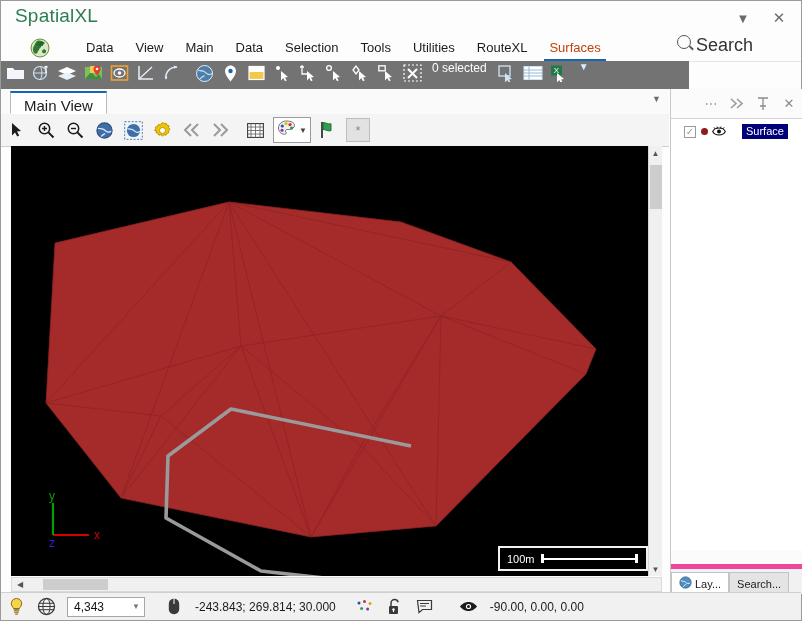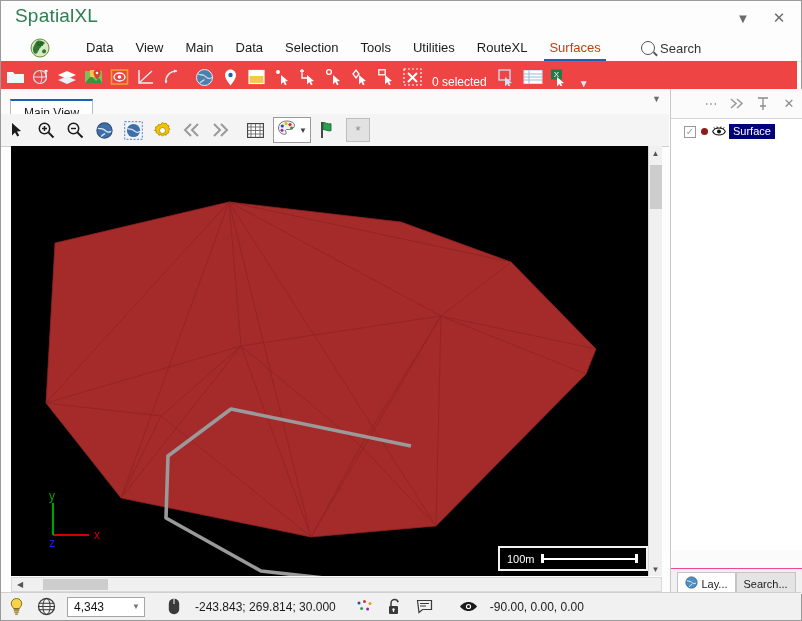--- a/index.html
+++ b/index.html
@@ -18,35 +18,35 @@
   .tb-btn.drop{right:42px;}
   .tb-btn.close{right:6px;font-size:15px;}
 
   
   .menubar{position:absolute;left:0;top:34px;width:800px;height:26px;background:#fdfdfd;border-bottom:1px solid #e6e6e6;}
   .logo{position:absolute;left:28px;top:2px;width:22px;height:22px;}
   .menu-items{position:absolute;left:74px;top:0;height:26px;display:flex;align-items:center;}
   .menu-item{padding:0 11px;height:26px;line-height:26px;font-size:13px;color:#1b1b1b;cursor:default;position:relative;}
   .menu-item.active{color:#c2410c;}
   .menu-item.active:after{content:"";position:absolute;left:6px;right:6px;bottom:0;height:2px;background:#1565b0;}
-  .search-box{position:absolute;left:640px;top:0;height:26px;display:flex;align-items:center;gap:5px;color:#333;font-size:13px;}
+  .search-box{position:absolute;left:676px;top:0;height:26px;display:flex;gap:5px;color:#333;font-size:18px;}
   .mag{width:12px;height:12px;border:1.4px solid #555;border-radius:50%;position:relative;display:inline-block;}
   .mag:after{content:"";position:absolute;width:5px;height:1.5px;background:#555;transform:rotate(45deg);right:-4px;bottom:0px;}
 
   
-  .bluebar{position:absolute;left:0;top:60px;width:796px;height:28px;background:#ef4444;display:flex;align-items:flex-end;}
+  .bluebar{position:absolute;left:0;top:60px;width:688px;height:28px;background:#737373;display:flex;align-items:flex-start;}
   .bi{width:24px;height:24px;margin-left:2px;display:flex;align-items:center;justify-content:center;position:relative;flex:0 0 auto;cursor:default;}
   .bi svg{display:block;}
   .bsep{width:7px;height:24px;flex:0 0 auto;}
   .sel-count{color:#fff;font-size:12px;padding:0 6px 0 8px;white-space:nowrap;}
   .bdrop{color:#dbe9f6;font-size:10px;margin-left:8px;}
 
   
   .tabstrip{position:absolute;left:0;top:88px;width:668px;height:25px;background:#fafafa;border-bottom:1px solid #b9b9b9;}
-  .vtab{position:absolute;left:9px;top:2px;height:23px;padding:1px 13px;line-height:23px;background:#fff;border:1px solid #b9b9b9;border-bottom:1px solid #fff;border-top:2px solid #1565b0;font-size:12px;color:#1b1b1b;box-sizing:border-box;cursor:default;margin-top:8px;}
+  .vtab{position:absolute;left:9px;top:2px;height:23px;padding:1px 13px;line-height:23px;background:#fff;border:1px solid #b9b9b9;border-bottom:1px solid #fff;border-top:2px solid #1565b0;font-size:15px;color:#1b1b1b;box-sizing:border-box;cursor:default;}
   .tabdrop{position:absolute;right:8px;top:5px;font-size:9px;color:#6d6d6d;cursor:default;}
 
   
   .viewbar{position:absolute;left:0;top:113px;width:668px;height:32px;background:#f4f4f4;border-bottom:1px solid #cfcfcf;display:flex;align-items:center;}
   .vi{width:26px;height:26px;margin-left:3px;display:flex;align-items:center;justify-content:center;position:relative;flex:0 0 auto;cursor:default;}
   .vi svg{display:block;}
   .vsep{width:6px;flex:0 0 auto;}
   .palette-btn{display:flex;align-items:center;height:24px;border:1px solid #9a9a9a;background:#fff;padding:0 3px;margin-left:5px;flex:0 0 auto;cursor:default;}
   .palette-btn .cdrop{font-size:8px;color:#444;margin-left:3px;}
   .star-btn{width:22px;height:22px;margin-left:6px;background:#e2e2e2;border:1px solid #bdbdbd;display:flex;align-items:center;justify-content:center;color:#8a8a8a;font-size:13px;line-height:1;flex:0 0 auto;cursor:default;}
@@ -76,22 +76,22 @@
   
   .rpanel{position:absolute;left:669px;top:88px;width:132px;height:505px;background:#fbfbfb;border-left:1px solid #c8c8c8;box-sizing:border-box;}
   .rp-head{height:29px;display:flex;align-items:center;justify-content:flex-end;border-bottom:1px solid #d4d4d4;background:#fbfbfb;}
   .rp-btn{width:26px;height:26px;display:flex;align-items:center;justify-content:center;color:#8b8b8b;font-size:13px;cursor:default;}
   .rp-colhead{height:20px;border-bottom:1px solid #d4d4d4;display:flex;align-items:center;padding-left:6px;font-size:11px;color:#4a4a4a;background:#fbfbfb;}
   .tree{padding-top:4px;background:#fff;height:calc(100% - 78px);}
   .trow{display:flex;align-items:center;height:17px;padding-left:13px;}
   .cbox{width:12px;height:12px;border:1px solid #9a9a9a;background:#fff;display:flex;align-items:center;justify-content:center;font-size:10px;color:#9b9b9b;line-height:1;box-sizing:border-box;cursor:default;}
   .dot{width:7px;height:7px;border-radius:50%;background:#8e1b1b;margin-left:5px;flex:0 0 auto;}
   .eye{margin-left:4px;width:14px;height:11px;display:flex;align-items:center;justify-content:center;}
-  .tlabel{margin-left:3px;background:#00007b;color:#fff;font-size:11px;padding:1px 4px 2px 4px;cursor:default;}
-  .rp-tabs{position:absolute;left:0;bottom:0;width:131px;height:25px;display:flex;align-items:flex-end;border-top:1px solid #ec4899;background:#f1f1f1;justify-content:center;}
+  .tlabel{margin-left:16px;background:#00007b;color:#fff;font-size:11px;padding:1px 4px 2px 4px;cursor:default;}
+  .rp-tabs{position:absolute;left:0;bottom:0;width:131px;height:25px;display:flex;align-items:flex-end;border-top:5px solid #ec4899;background:#f1f1f1;}
   .rtab{height:22px;display:flex;align-items:center;gap:3px;padding:0 7px;font-size:11px;color:#1b1b1b;border:1px solid #c4c4c4;border-bottom:none;background:#e4e4e4;box-sizing:border-box;cursor:default;}
   .rtab.active{background:#fff;}
 
   
   .statusbar{position:absolute;left:0;bottom:0;width:800px;height:27px;background:#f1f1f1;border-top:1px solid #d0d0d0;display:flex;align-items:center;}
   .si{width:30px;height:25px;display:flex;align-items:center;justify-content:center;flex:0 0 auto;cursor:default;}
   .zoomcombo{width:78px;height:20px;border:1px solid #a6a6a6;background:#fff;display:flex;align-items:center;justify-content:space-between;margin-left:6px;padding:0 4px 0 6px;box-sizing:border-box;flex:0 0 auto;cursor:default;}
   .zoomcombo .zv{font-size:12px;color:#111;}
   .zoomcombo .zd{font-size:8px;color:#777;}
   .stext{font-size:12px;color:#1b1b1b;margin-left:6px;white-space:nowrap;}

